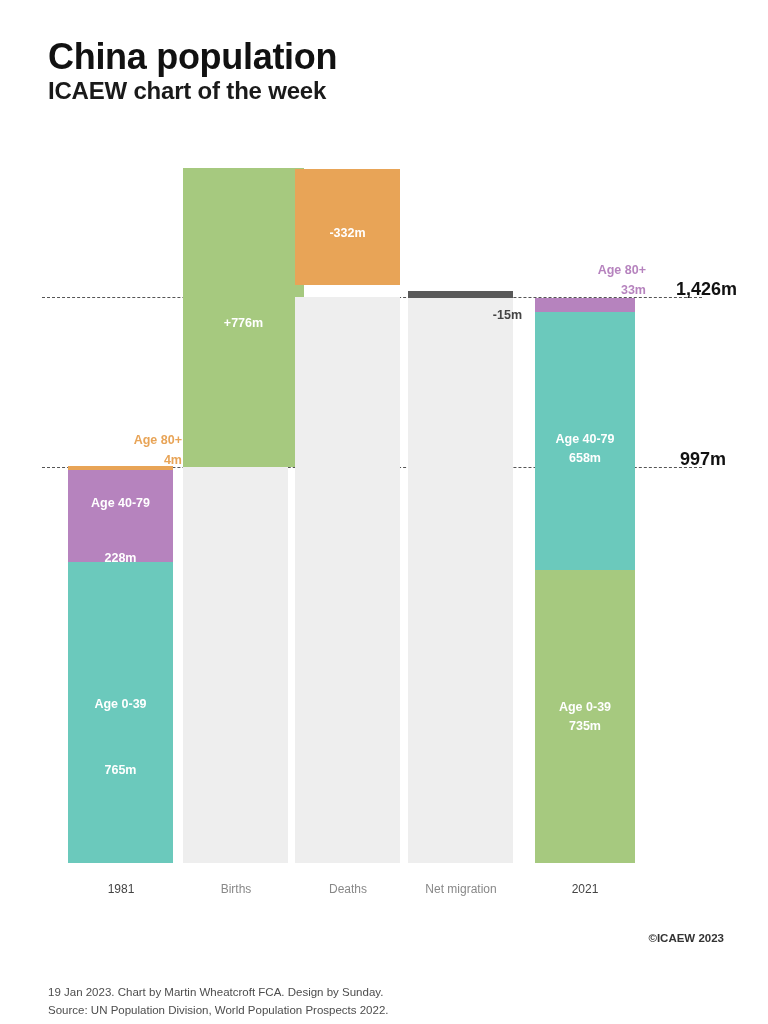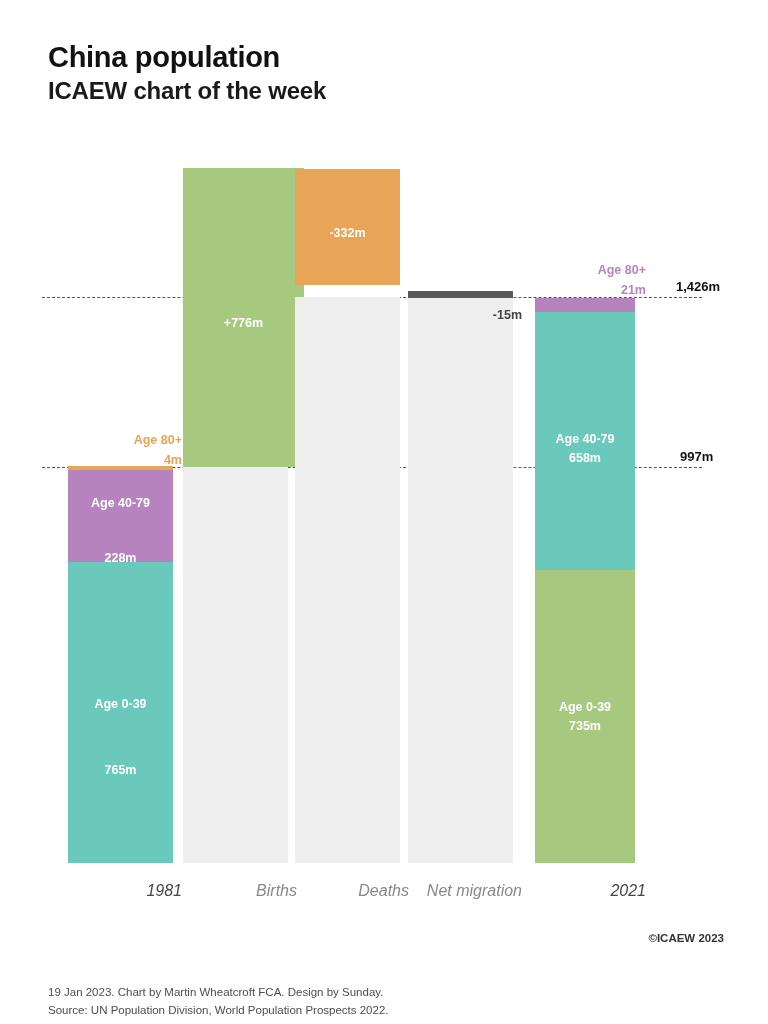--- a/index.html
+++ b/index.html
@@ -13,21 +13,21 @@
   #page {
     position: relative;
     width: 768px;
     height: 1024px;
     background: #ffffff;
   }
 
   
   #header { position: absolute; left: 48px; top: 40px; }
   #chart-title {
-    font-size: 29px;
+    font-size: 36px;
     font-weight: bold;
     color: #111111;
     letter-spacing: -0.3px;
     line-height: 34px;
   }
   #chart-subtitle {
     font-size: 24px;
     font-weight: bold;
     color: #1a1a1a;
     letter-spacing: -0.2px;
@@ -80,34 +80,33 @@
   }
 
   
   .gridline {
     position: absolute;
     height: 0;
     border-top: 1.5px dashed #555555;
   }
   .grid-label {
     position: absolute;
-    font-size: 13px;
+    font-size: 18px;
     font-weight: bold;
     color: #111111;
     white-space: nowrap;
   }
 
   
   .cat-label {
     position: absolute;
-    text-align: right;
-    font-size: 16px;
+    text-align: center;
+    font-size: 12px;
     color: #888888;
     white-space: nowrap;
-    font-style: italic;
   }
   .cat-label.endpoint { color: #444444; }
 
   
   #footer {
     position: absolute;
     left: 48px;
     top: 950px;
     font-size: 11.5px;
     color: #4d4d4d;
@@ -185,21 +184,21 @@
       <div class="bar-bg" style="left:408px; top:297px; width:105px; height:566px;"></div>
 
       <div class="seg" style="left:408px; top:291px; width:105px; height:7px; background:#595959;"></div>
       <div class="outside-label" style="left:400px; top:305px; width:122px; color:#444444;">-15m</div>
     </div>
 
     <div class="bar-col">
 
       <div class="outside-label" style="left:524px; top:260px; width:122px; color:#B683BE;">
         <div>Age 80+</div>
-        <div>21m</div>
+        <div>33m</div>
       </div>
 
       <div class="seg" style="left:535px; top:298px; width:100px; height:14px; background:#B683BE;"></div>
 
       <div class="seg" style="left:535px; top:312px; width:100px; height:258px; background:#6BC9BC;">
         <div class="seg-label" style="top:118px;">Age 40-79</div>
         <div class="seg-label" style="top:137px;">658m</div>
       </div>
 
       <div class="seg" style="left:535px; top:570px; width:100px; height:293px; background:#A6C97F;">

